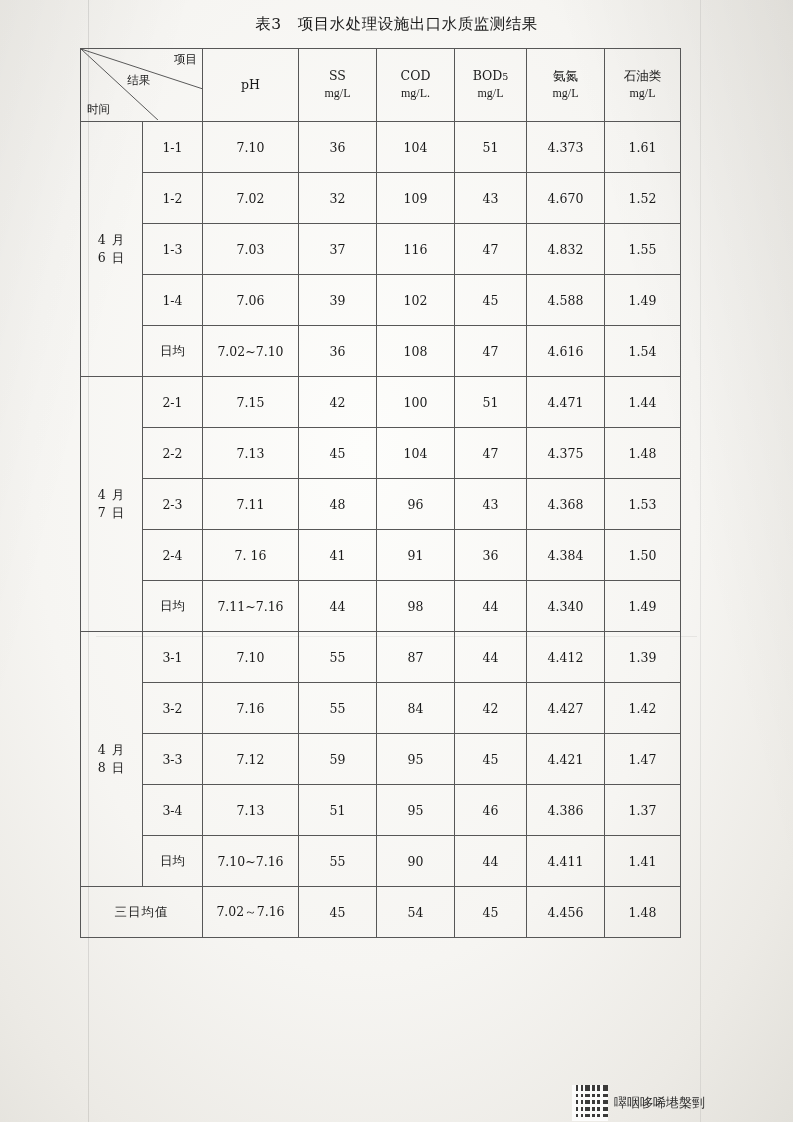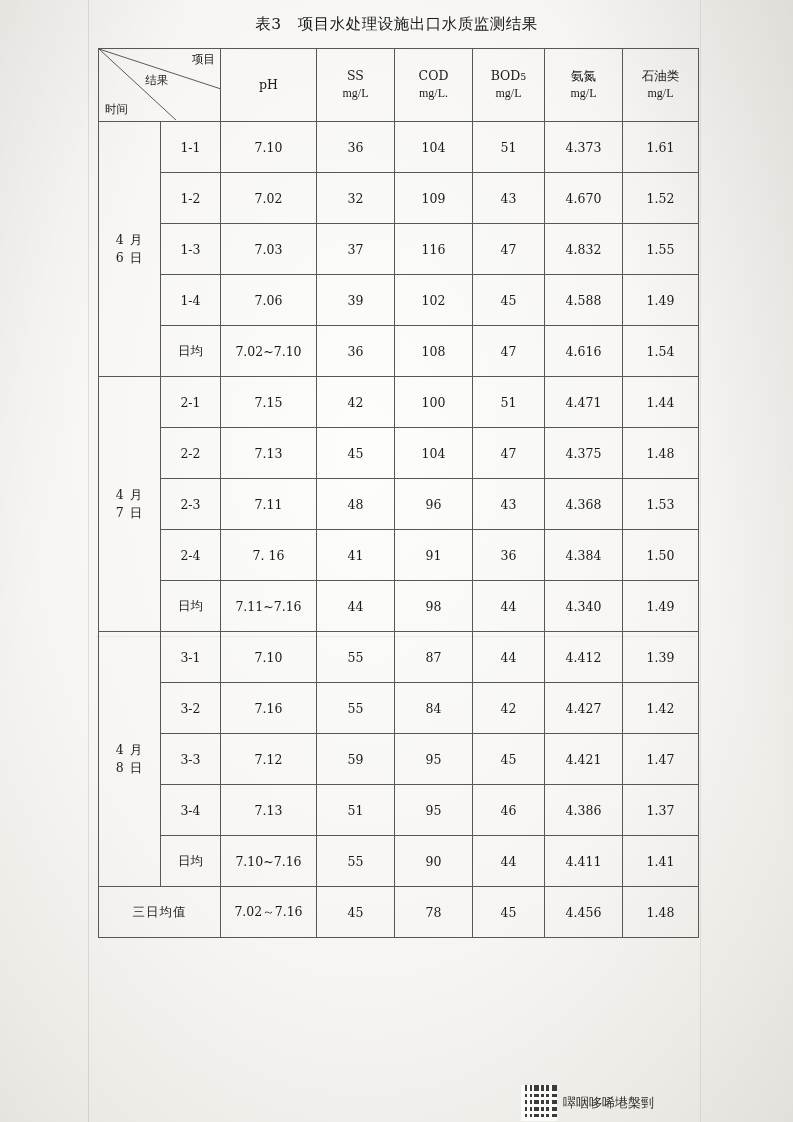--- a/index.html
+++ b/index.html
@@ -58,21 +58,20 @@
     letter-spacing: 0.5px;
     font-family: "DejaVu Serif", serif;
   }
   .title .gap { display:inline-block; width: 16px; }
 
   .table-wrap {
     position: absolute;
     left: 80px;
     top: 48px;
     width: 600px;
-    margin-left: 18px;
   }
 
   table.monitor {
     border-collapse: collapse;
     width: 600px;
     table-layout: fixed;
     font-family: "DejaVu Serif", serif;
   }
   table.monitor td, table.monitor th {
     border: 1px solid #575757;
@@ -136,21 +135,21 @@
     height: 50px;
     font-family: Liberation Mono, monospace;
   }
 
   
   .table-wrap { filter: saturate(0.9); }
 
   
   .stamp {
     position: absolute;
-    left: 521px;
+    left: 572px;
     top: 1085px;
     display: flex;
     align-items: center;
     gap: 6px;
   }
   .qr {
     width: 36px;
     height: 36px;
     background-color: #1d1d1d;
     background-image:
@@ -375,21 +374,21 @@
         <td class="data">90</td>
         <td class="data">44</td>
         <td class="data">4.411</td>
         <td class="data">1.41</td>
       </tr>
 
       <tr>
         <td class="total-label" colspan="2">三日均值</td>
         <td class="data">7.02～7.16</td>
         <td class="data">45</td>
-        <td class="data">78</td>
+        <td class="data">54</td>
         <td class="data">45</td>
         <td class="data">4.456</td>
         <td class="data">1.48</td>
       </tr>
     </tbody>
   </table>
 </div>
 
 <div class="stamp">
   <div class="qr"></div>

